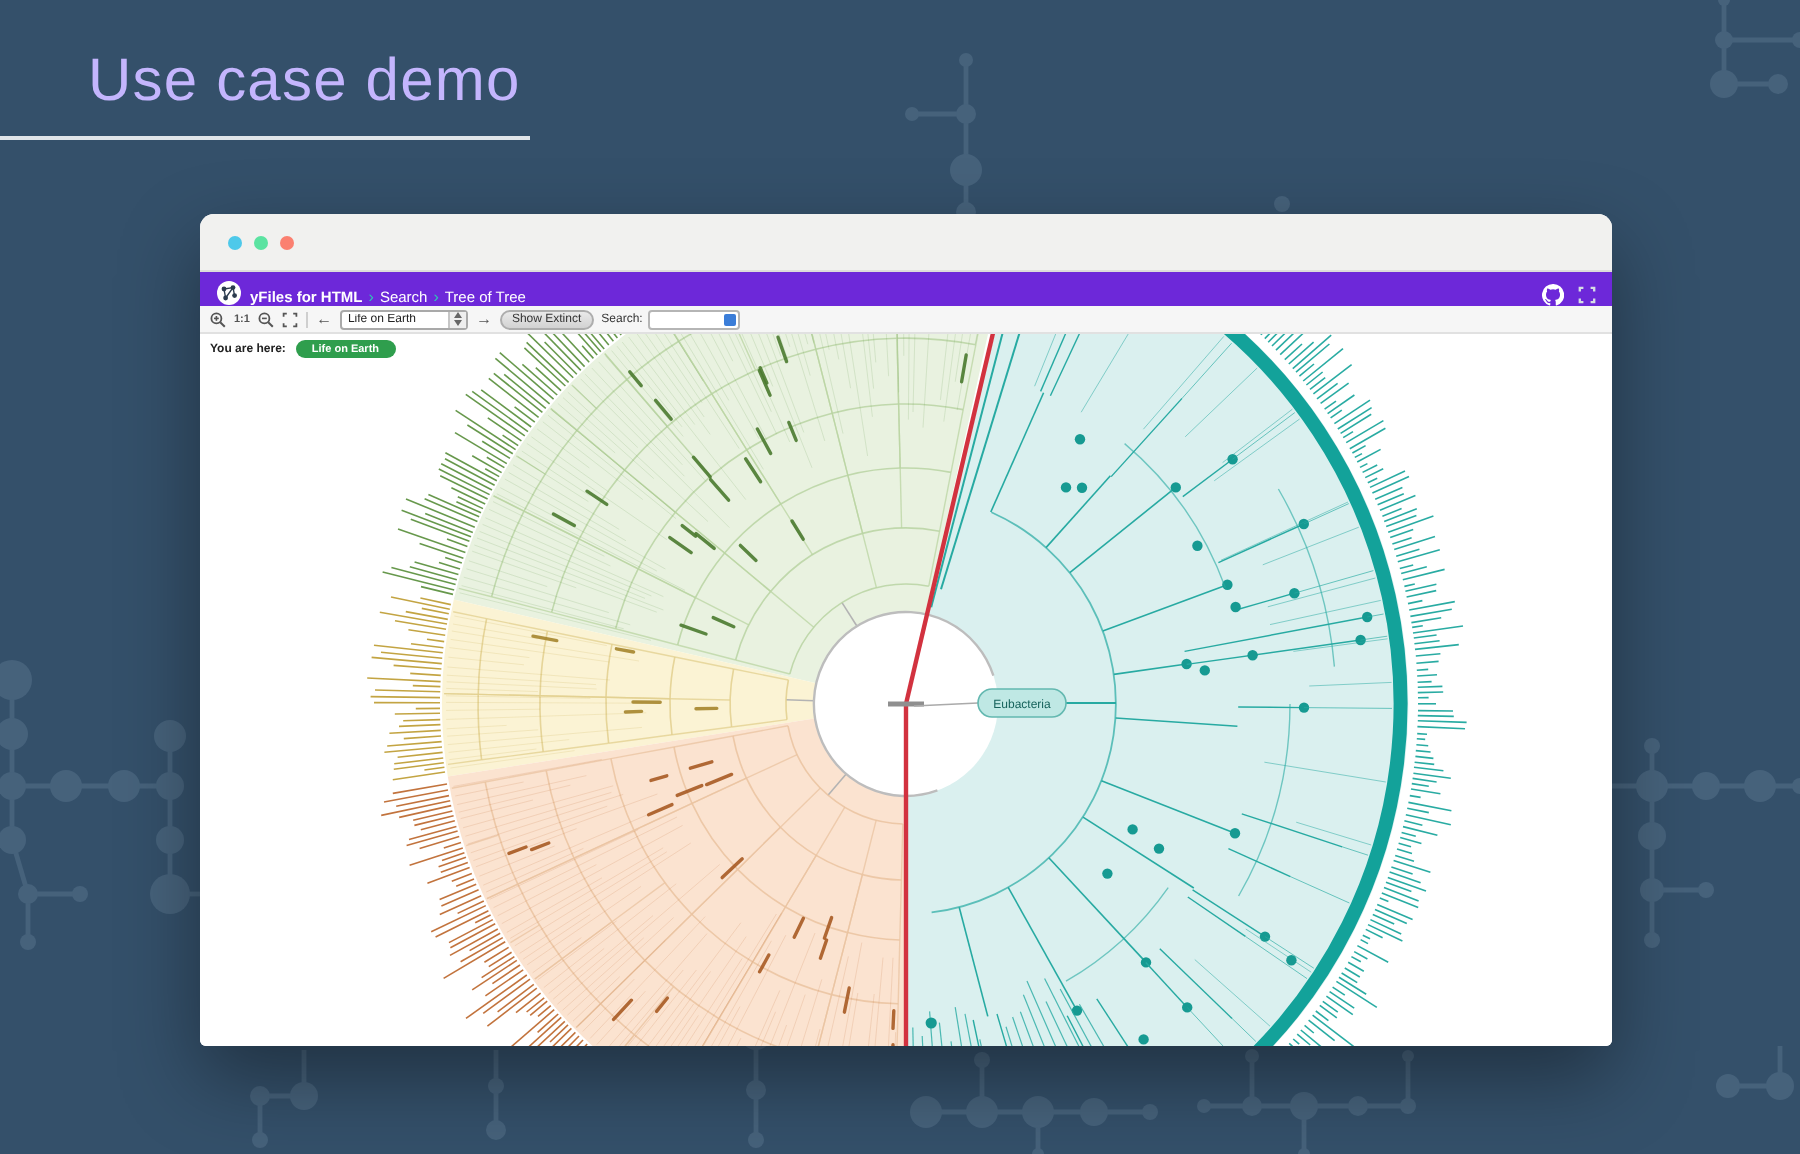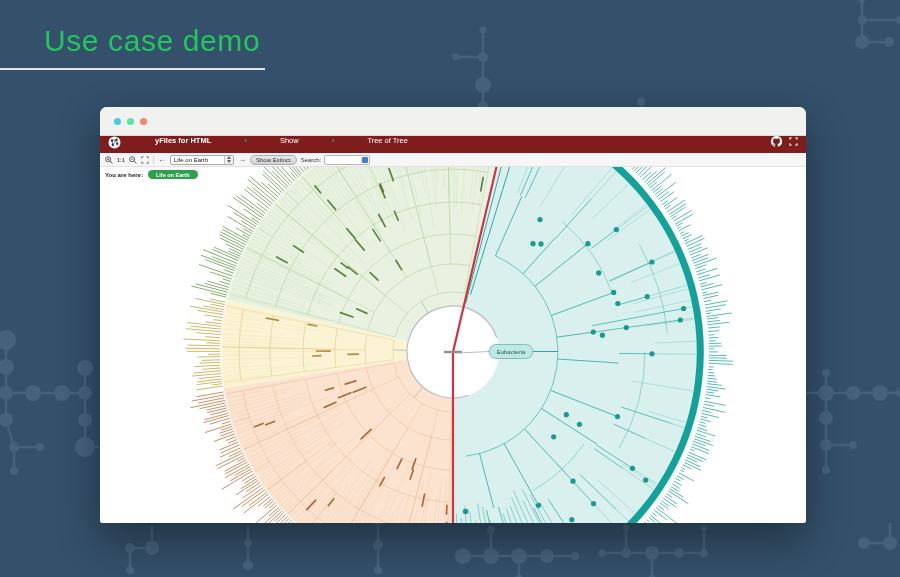--- a/index.html
+++ b/index.html
@@ -1,35 +1,35 @@
 <!DOCTYPE html>
 <html><head>
 <meta charset="utf-8">
 <style>
   html,body{margin:0;padding:0;}
   .stage{position:relative;width:900px;height:577px;background:#34506a;overflow:hidden;
          font-family:"Liberation Sans",sans-serif;}
   #bg-decor{position:absolute;left:0;top:0;width:900px;height:577px;}
 
   
-  .page-title{position:absolute;left:44px;top:24px;margin:0;color:#22c55e;
+  .page-title{position:absolute;left:44px;top:24px;margin:0;color:#c4b5fd;
               font-size:30px;font-weight:500;letter-spacing:.6px;}
   .title-underline{position:absolute;left:0;top:68px;width:265px;height:1.5px;
                    background:rgba(255,255,255,.85);}
 
   
   .window{position:absolute;left:100px;top:107px;width:706px;height:416px;
           border-radius:7px 7px 3px 3px;box-shadow:0 16px 40px rgba(0,0,0,.38);
           background:#fff;overflow:hidden;}
   .titlebar{position:absolute;left:0;top:0;width:100%;height:29px;background:#f1f1ef;
             border-bottom:1px solid #dcdcda;display:flex;align-items:center;padding-left:14px;box-sizing:border-box;gap:6px;}
   .tl-dot{width:7px;height:7px;border-radius:50%;}
 
-  .appheader{position:absolute;left:0;top:29px;width:100%;height:17px;background:#7f1d1d;
-             display:flex;align-items:flex-start;padding:0 8px;box-sizing:border-box;color:#fff;gap:30px;}
+  .appheader{position:absolute;left:0;top:29px;width:100%;height:17px;background:#6d28d9;
+             display:flex;align-items:flex-end;padding:0 8px;box-sizing:border-box;color:#fff;}
   .brand{font-size:7.5px;font-weight:bold;margin-left:4px;}
   .crumb-sep{color:#2ec8b4;font-size:8px;margin:0 3px;}
   .crumb{font-size:7.5px;}
   .hdr-right{margin-left:auto;display:flex;align-items:center;gap:7px;}
 
   .toolbar{position:absolute;left:0;top:46px;width:100%;height:14px;background:#f6f6f6;
            border-bottom:1px solid #e1e1e1;display:flex;align-items:center;gap:4px;
            padding:0 5px;box-sizing:border-box;font-size:6.5px;color:#444;}
   .tb-sep{width:1px;height:8px;background:#cfcfcf;}
   .tb-ico{display:flex;align-items:center;justify-content:center;cursor:default;}
@@ -215,21 +215,21 @@
         <line x1="4" y1="4.5" x2="4.8" y2="9" stroke="#2b3b4e" stroke-width=".7"></line>
         <line x1="8.5" y1="3.8" x2="4.8" y2="9" stroke="#2b3b4e" stroke-width=".7"></line>
         <line x1="8.5" y1="3.8" x2="9.3" y2="7.8" stroke="#2b3b4e" stroke-width=".7"></line>
         <circle cx="4" cy="4.5" r="1.2" fill="#2b3b4e"></circle>
         <circle cx="8.5" cy="3.8" r="1.2" fill="#2b3b4e"></circle>
         <circle cx="4.8" cy="9" r="1.2" fill="#2b3b4e"></circle>
         <circle cx="9.3" cy="7.8" r="1.2" fill="#2b3b4e"></circle>
       </svg>
       <span class="brand">yFiles for HTML</span>
       <span class="crumb-sep">›</span>
-      <span class="crumb">Show</span>
+      <span class="crumb">Search</span>
       <span class="crumb-sep">›</span>
       <span class="crumb">Tree of Tree</span>
       <span class="hdr-right">
         <svg width="11" height="11" viewBox="0 0 16 16">
           <path fill="#ffffff" d="M8 0a8 8 0 0 0-2.53 15.59c.4.07.55-.17.55-.38v-1.33c-2.23.48-2.7-1.07-2.7-1.07-.36-.92-.89-1.17-.89-1.17-.72-.5.06-.49.06-.49.8.06 1.23.83 1.23.83.71 1.21 1.87.86 2.33.66.07-.52.28-.86.5-1.06-1.78-.2-3.64-.89-3.64-3.95 0-.87.31-1.59.82-2.15-.08-.2-.36-1.02.08-2.12 0 0 .67-.21 2.2.82a7.6 7.6 0 0 1 4 0c1.53-1.03 2.2-.82 2.2-.82.44 1.1.16 1.92.08 2.12.51.56.82 1.28.82 2.15 0 3.07-1.87 3.75-3.65 3.95.29.25.54.73.54 1.48v2.19c0 .21.15.46.55.38A8 8 0 0 0 8 0z"></path>
         </svg>
         <svg width="9" height="9" viewBox="0 0 10 10">
           <g stroke="#d6dde4" stroke-width="1.3" fill="none">
             <path d="M1 3V1h2M7 1h2v2M9 7v2H7M3 9H1V7"></path>
           </g>

